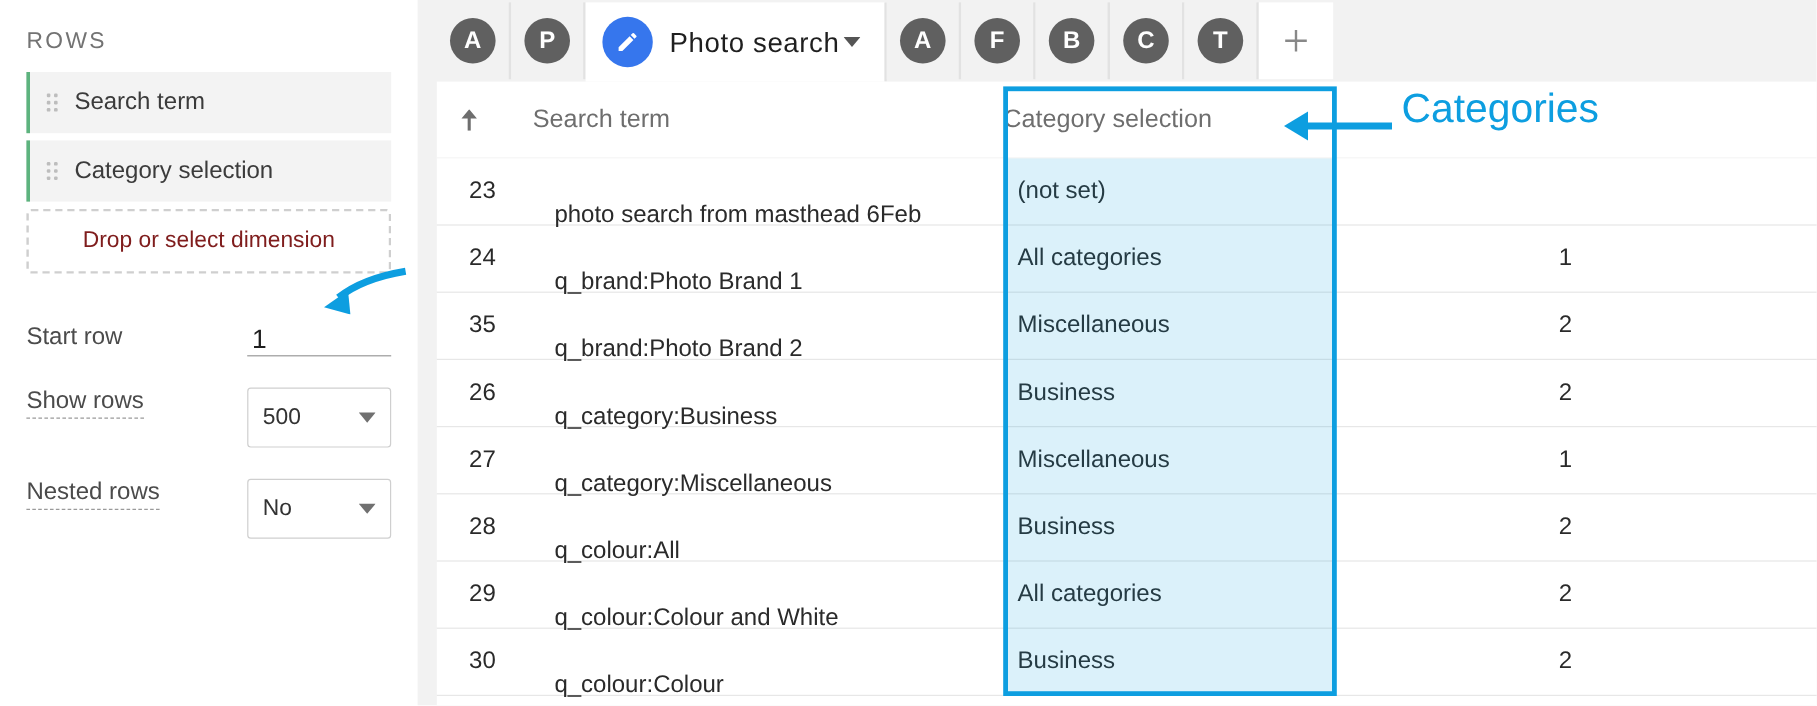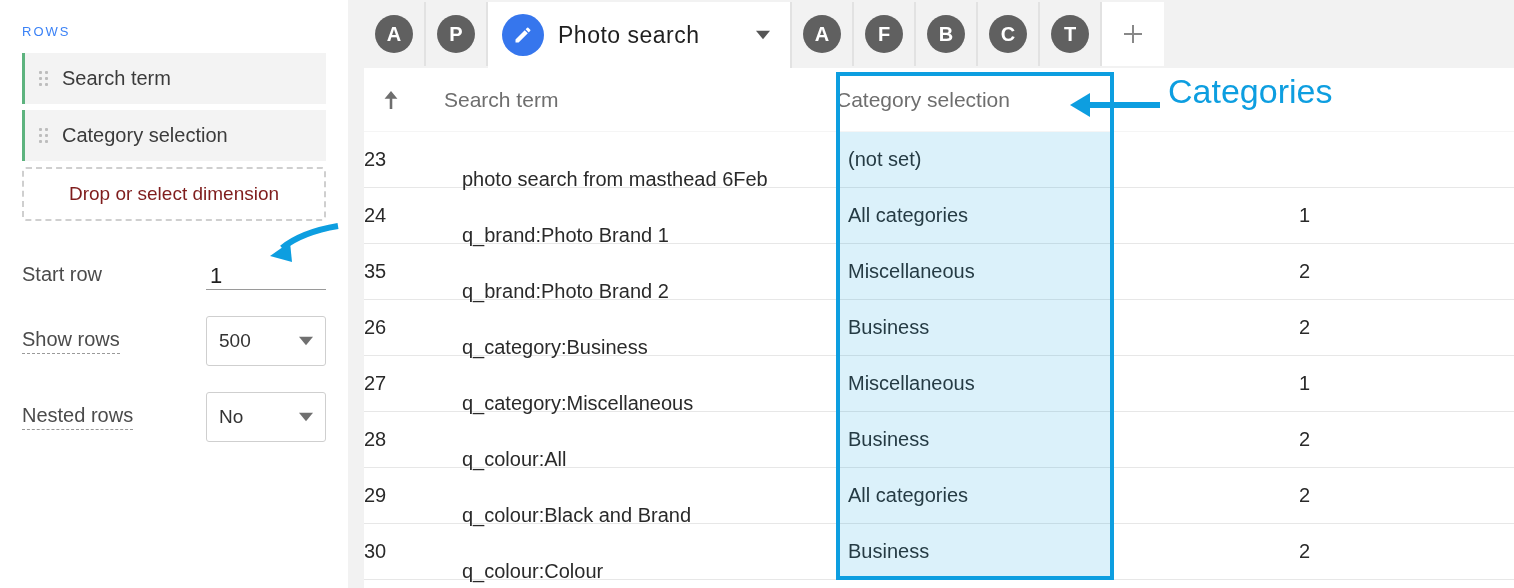--- a/index.html
+++ b/index.html
@@ -4,57 +4,57 @@
 <style>
   * { box-sizing: border-box; margin: 0; padding: 0; }
   html, body { width: 1514px; height: 588px; font-family: "Helvetica Neue", Arial, sans-serif; background: #fff; color: #1f1f1f; overflow: hidden; }
   body { display: flex; position: relative; }
 
   
   .sidebar { width: 348px; display: flex; flex-direction: column; }
   .sidebar-header { height: 68px; background: #707478; color: #fff; display: flex; align-items: center; justify-content: space-between; padding: 0 22px; font-size: 24px; font-weight: 600; }
   .sidebar-header .minus { width: 24px; height: 4px; background: #fff; border-radius: 1px; }
   .sidebar-body { background: #fff; padding: 24px 22px 0 22px; flex: 1; }
-  .rows-label { font-size: 13px; letter-spacing: 2px; color: #3b82f6; font-weight: 400; margin-bottom: 14px; }
+  .rows-label { font-size: 19px; letter-spacing: 2px; color: #737373; font-weight: 400; margin-bottom: 14px; }
   .dimension { display: flex; align-items: center; background: #f3f3f3; border-left: 3px solid #5db37e; padding: 14px 14px; font-size: 20px; color: #3b3b3b; margin-bottom: 6px; width: 304px; }
   .dimension .handle { display: grid; grid-template-columns: repeat(2,3px); grid-template-rows: repeat(3,3px); gap: 3px; margin-right: 14px; }
   .dimension .handle span { width:3px; height:3px; background:#bdbdbd; border-radius:1px; }
   .dropzone { border: 2px dashed #cfcfcf; border-radius: 4px; padding: 14px 0; text-align: center; font-size: 19px; color: #7f1d1d; width: 304px; margin-top: 6px; }
 
   .setting-row { display:flex; align-items:flex-start; justify-content:space-between; width:304px; margin-top:42px; }
   .setting-row.tight { margin-top:26px; }
   .setting-label { font-size: 20px; color: #4b4b4b; }
-  .setting-label.dashed { border-bottom:1px dashed #9a9a9a; padding-bottom:2px;margin-top:12px; }
+  .setting-label.dashed { border-bottom:1px dashed #9a9a9a; padding-bottom:2px; }
   .setting-value { font-size: 22px; color:#1f1f1f; }
   .setting-value.underline { border-bottom:1px solid #9a9a9a; width:120px; padding-left:4px; }
   .selectbox { width:120px; height:50px; border:1px solid #cfcfcf; border-radius:3px; background:#fff; display:flex; align-items:center; justify-content:space-between; padding:0 12px; font-size:19px; color:#333; }
   .selectbox svg { width:14px; height:14px; }
 
   
   .main { flex:1; background:#f2f2f2; position:relative; }
   .tabstrip { height:66px; display:flex; align-items:flex-start; padding-left:16px; padding-top:2px; gap:0; }
   .tab-btn { width:62px; height:64px; display:flex; align-items:center; justify-content:center; background:#f2f2f2; border-right:2px solid #e2e2e2; }
   .tab-btn:last-of-type { border-right:none; }
   .tab-circle { width:38px; height:38px; border-radius:50%; background:#606060; color:#fff; display:flex; align-items:center; justify-content:center; font-size:20px; font-weight:600; }
-  .tab-active { width:304px; height:66px; background:#fff; display:flex; align-items:center; border-right:2px solid #e2e2e2; padding-left:14px; }
+  .tab-active { width:251px; height:66px; background:#fff; display:flex; align-items:center; border-right:2px solid #e2e2e2; padding-left:14px; }
   .tab-active .circle { width:42px; height:42px; border-radius:50%; background:#3676ed; display:flex; align-items:center; justify-content:center; margin-right:14px; }
   .tab-active .circle svg { width:20px; height:20px; }
   .tab-active .label { font-size:23px; letter-spacing:0.5px; color:#1f1f1f; font-weight:400; flex:1; }
   .tab-active .caret { width:14px; height:14px; margin-right:20px; }
   .tab-add { width:62px; height:64px; display:flex; align-items:center; justify-content:center; background:#fff; }
   .tab-add svg { width:24px; height:24px; }
 
   .sheet { position:absolute; left:16px; top:68px; right:0; bottom:0; background:#fff; }
   .sheet-head { height:64px; display:flex; align-items:center; padding-left:18px; font-size:21px; color:#6e6e6e; font-weight:400; border-bottom:1px solid #f5f5f5; }
   .sheet-head .sort-icon { width:18px; height:18px; margin-right:44px; }
   .sheet-head .col1 { width:392px; }
   .sheet-head .col2 { width:270px; }
 
   .row { height:56px; display:flex; align-items:center; border-bottom:1px solid #e7e7e7; font-size:20px; color:#2a2a2a; }
-  .row .idx { width:98px; text-align:left; padding-right:22px; font-size:20px; }
+  .row .idx { width:98px; text-align:center; padding-right:22px; font-size:20px; }
   .row .term { width:374px;margin-top:40px; }
   .row .cat  { width:372px;margin-left:12px; }
   .row .cnt  { width:90px; text-align:right; }
 
   
   .annot { position:absolute; z-index:50; pointer-events:none; }
   .annot-arrow { display:block; }
   .hl-box { position:absolute; border:4px solid #0d9ee0; pointer-events:none; z-index:40; }
   .hl-fill { position:absolute; background:rgba(13,158,224,0.15); pointer-events:none; z-index:35; }
   .big-label { position:absolute; font-size:34px; font-weight:400; color:#0d9ee0; z-index:50; pointer-events:none; }
@@ -204,21 +204,21 @@
           <span class="cnt">1</span>
         </div>
         <div class="row">
           <span class="idx">28</span>
           <span class="term">q_colour:All</span>
           <span class="cat">Business</span>
           <span class="cnt">2</span>
         </div>
         <div class="row">
           <span class="idx">29</span>
-          <span class="term">q_colour:Black and Brand</span>
+          <span class="term">q_colour:Colour and White</span>
           <span class="cat">All categories</span>
           <span class="cnt">2</span>
         </div>
         <div class="row">
           <span class="idx">30</span>
           <span class="term">q_colour:Colour</span>
           <span class="cat">Business</span>
           <span class="cnt">2</span>
         </div>
       </div>

